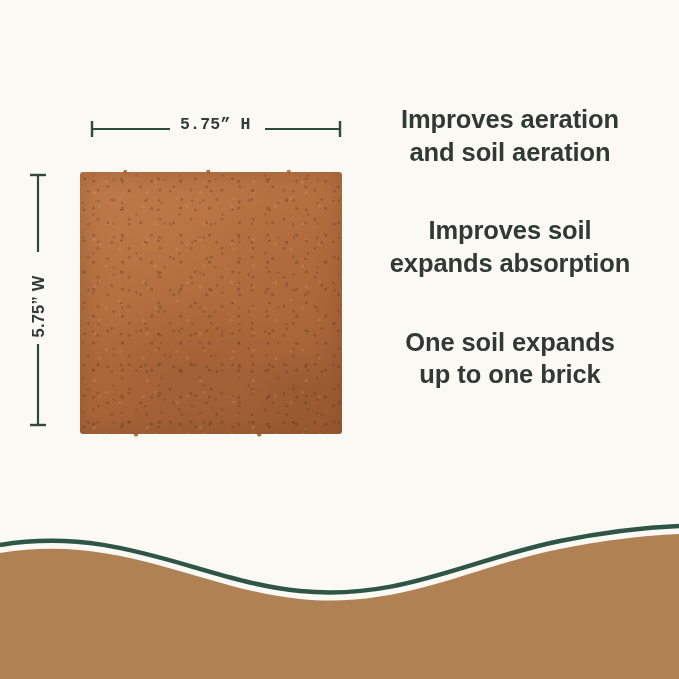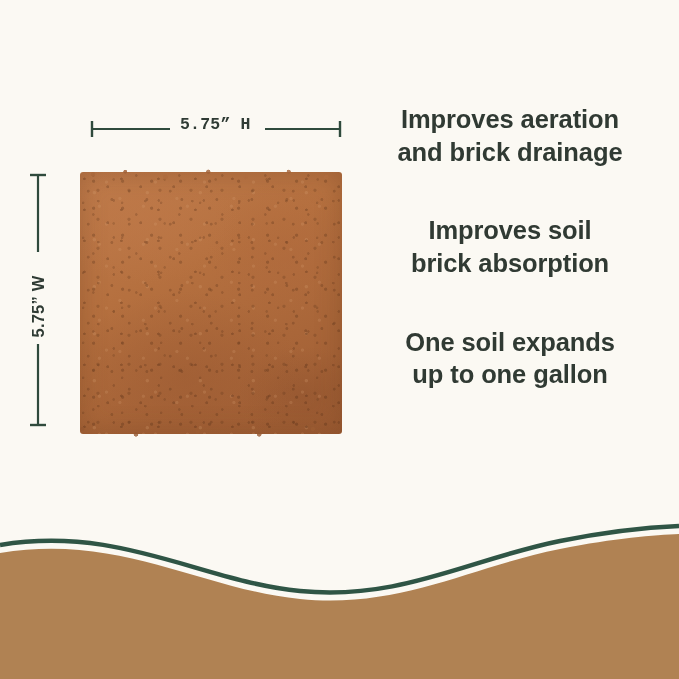--- a/index.html
+++ b/index.html
@@ -169,29 +169,29 @@
     </g>
   </svg>
 
   <div class="dim-label dim-top-label">5.75” H</div>
 
   <div class="dim-label dim-left-label">5.75” W</div>
 
   <div class="features">
     <div class="feature">
       <span class="ln">Improves aeration</span>
-      <span class="ln">and brick drainage</span>
+      <span class="ln">and soil aeration</span>
     </div>
     <div class="feature">
       <span class="ln">Improves soil</span>
-      <span class="ln">brick absorption</span>
+      <span class="ln">expands absorption</span>
     </div>
     <div class="feature">
       <span class="ln">One soil expands</span>
-      <span class="ln">up to one gallon</span>
+      <span class="ln">up to one brick</span>
     </div>
   </div>
 
   <svg class="wave-band" viewBox="0 0 679 160" preserveAspectRatio="none">
     <path d="M0,34 C120,14 200,70 300,80 C400,90 470,48 560,30 C615,19 655,16 679,15 L679,160 L0,160 Z" fill="#b08253"></path>
     <path d="M0,26 C120,6 200,62 300,72 C400,82 470,40 560,22 C615,11 655,8 679,7" fill="none" stroke="#2f5545" stroke-width="4.5"></path>
   </svg>
 
 </div>
 

